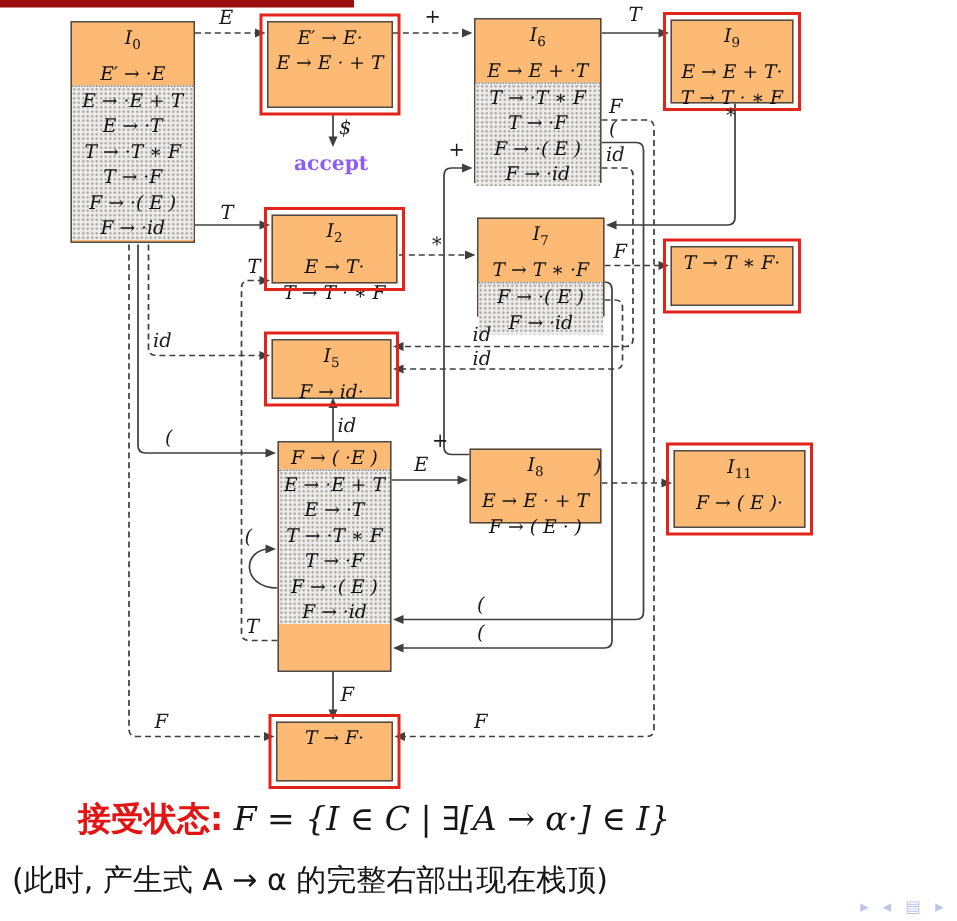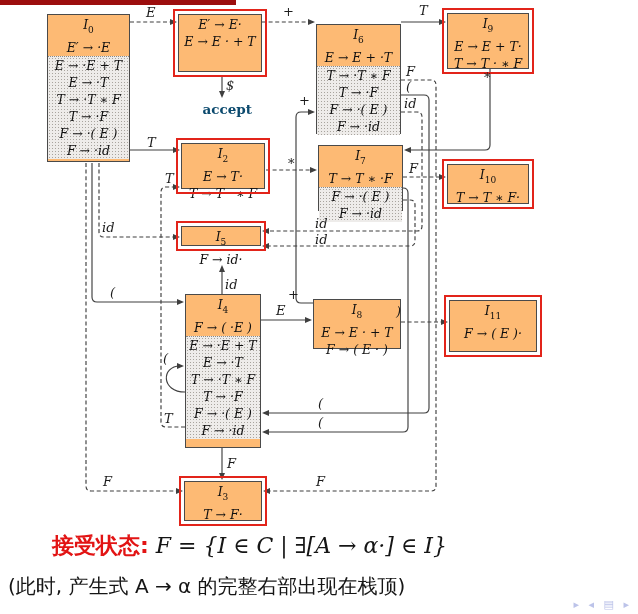--- a/index.html
+++ b/index.html
@@ -24,21 +24,21 @@
     background-color:#eeecea;
     background-image:radial-gradient(#a8a49e 0.7px, rgba(0,0,0,0) 0.9px);
     background-size:3px 3px;
   }
   .elabel{
     position:absolute;z-index:3;font-style:italic;font-size:13px;color:#1c1c1c;
     font-family:"DejaVu Serif", serif;white-space:nowrap;
   }
   .accept-text{
     position:absolute;z-index:3;font-style:normal;font-weight:bold;
-    font-size:13.5px;color:#0c4a6e;text-align:right;
+    font-size:13.5px;color:#8b5cf6;text-align:left;
   }
   .cap1{position:absolute;z-index:3;left:52px;top:531px;font-size:22px;white-space:nowrap;}
   .cap1 .pre{font-family:"DejaVu Sans", sans-serif;font-weight:bold;color:#e21414;font-style:normal;}
   .cap1 .math{font-family:"DejaVu Serif", serif;font-style:italic;color:#151515;}
   .cap2{
     position:absolute;z-index:3;left:8px;top:573px;font-size:20px;color:#151515;
     font-family:"DejaVu Sans", sans-serif;white-space:nowrap;
   }
   .beamer-nav{
     position:absolute;z-index:3;right:6px;bottom:3px;font-size:11px;
@@ -137,21 +137,21 @@
     <div class="row">F → ·( E )</div>
     <div class="row">F → ·id</div>
   </div>
 </div>
 
 <div class="state accepting" style="left:178px;top:14px;width:84px;height:58px">
   <div class="row">E′ → E·</div>
   <div class="row">E → E · + T</div>
 </div>
 
-<div class="state" style="left:316px;top:24px;width:85px;height:110px">
+<div class="state" style="left:316px;top:12px;width:85px;height:110px">
   <div class="sid"><i>I</i><sub>6</sub></div>
   <div class="row">E → E + ·T</div>
   <div class="clos">
     <div class="row">T → ·T ∗ F</div>
     <div class="row">T → ·F</div>
     <div class="row">F → ·( E )</div>
     <div class="row">F → ·id</div>
   </div>
 </div>
 
@@ -170,31 +170,29 @@
 <div class="state" style="left:318px;top:145px;width:85px;height:66px">
   <div class="sid"><i>I</i><sub>7</sub></div>
   <div class="row">T → T ∗ ·F</div>
   <div class="clos">
     <div class="row">F → ·( E )</div>
     <div class="row">F → ·id</div>
   </div>
 </div>
 
 <div class="state accepting" style="left:447px;top:164px;width:82px;height:40px">
-  <div class="sid"><i>I</i><sub>10</sub></div>
   <div class="row">T → T ∗ F·</div>
 </div>
 
-<div class="state accepting" style="left:181px;top:226px;width:80px;height:20px">
+<div class="state accepting" style="left:181px;top:226px;width:80px;height:40px">
   <div class="sid"><i>I</i><sub>5</sub></div>
   <div class="row">F → id·</div>
 </div>
 
 <div class="state" style="left:185px;top:294px;width:76px;height:154px">
-  <div class="sid"><i>I</i><sub>4</sub></div>
   <div class="row">F → ( ·E )</div>
   <div class="clos">
     <div class="row">E → ·E + T</div>
     <div class="row">E → ·T</div>
     <div class="row">T → ·T ∗ F</div>
     <div class="row">T → ·F</div>
     <div class="row">F → ·( E )</div>
     <div class="row">F → ·id</div>
   </div>
 </div>
@@ -204,21 +202,20 @@
   <div class="row">E → E · + T</div>
   <div class="row">F → ( E · )</div>
 </div>
 
 <div class="state accepting" style="left:449px;top:300px;width:88px;height:52px">
   <div class="sid"><i>I</i><sub>11</sub></div>
   <div class="row">F → ( E )·</div>
 </div>
 
 <div class="state accepting" style="left:184px;top:481px;width:78px;height:40px">
-  <div class="sid"><i>I</i><sub>3</sub></div>
   <div class="row">T → F·</div>
 </div>
 
 <span class="elabel" style="left:146px;top:5px">E</span>
 <span class="elabel" style="left:283px;top:4px">+</span>
 <span class="elabel" style="left:419px;top:3px">T</span>
 <span class="elabel" style="left:226px;top:78px">$</span>
 <span class="elabel" style="left:147px;top:135px">T</span>
 <span class="elabel" style="left:165px;top:171px">T</span>
 <span class="elabel" style="left:102px;top:220px">id</span>

